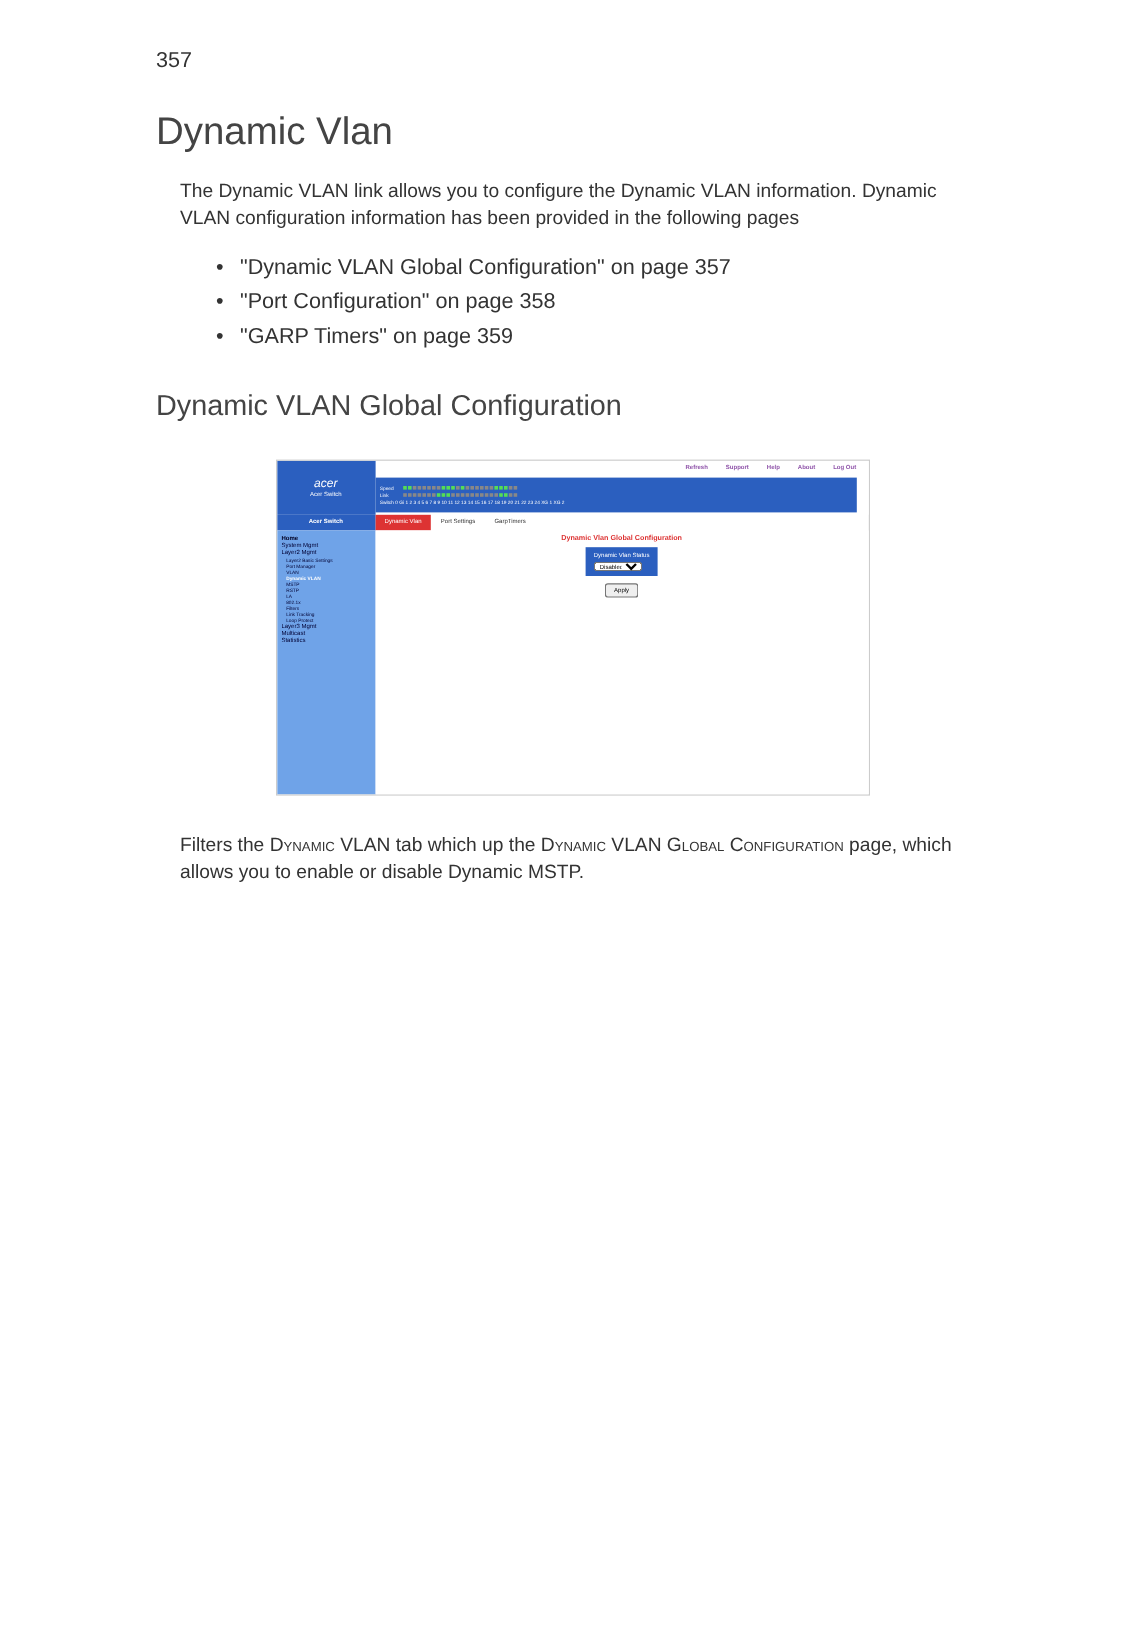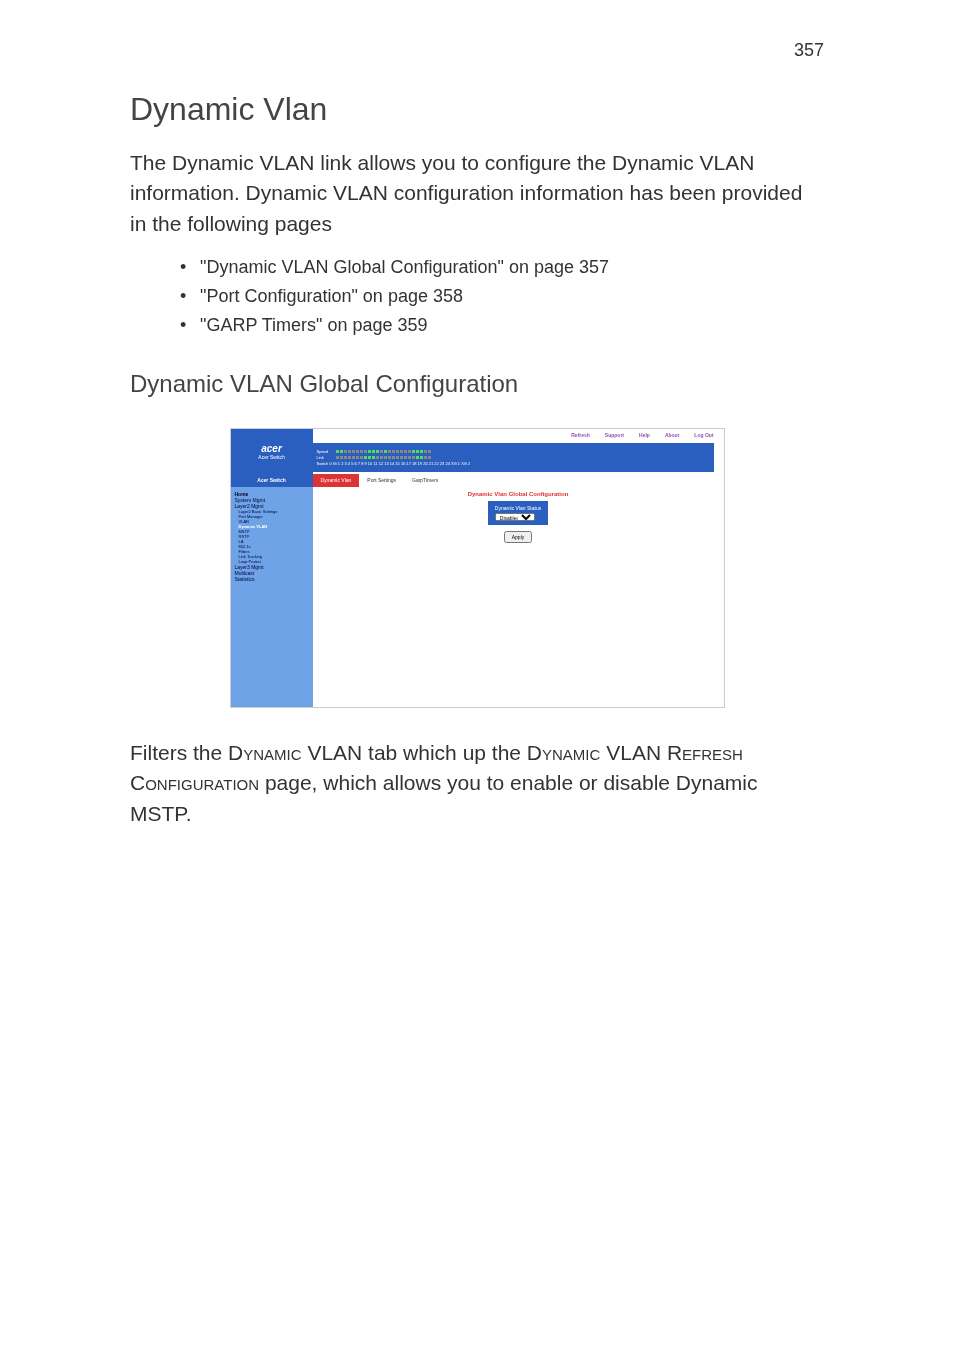--- a/index.html
+++ b/index.html
@@ -14,40 +14,40 @@
       margin: 0 auto;
       padding: 40px 0;
     }
     .content {
       padding: 0 130px;
     }
     .page-num {
       font-size: 18px;
       color: #333;
       margin-bottom: 30px;
-      text-align: right;
     }
     h1.heading1 {
       font-size: 32px;
       font-weight: normal;
       color: #444;
       margin-bottom: 20px;
     }
     h2.heading2 {
       font-size: 24px;
       font-weight: normal;
       color: #444;
       margin-top: 30px;
       margin-bottom: 20px;
     }
     p.body-text {
-      font-size: 21px;
+      font-size: 16px;
       color: #333;
       line-height: 1.45;
       margin-bottom: 14px;
+      margin-left: 20px;
     }
     ul.bullets {
       list-style: none;
       padding-left: 50px;
       margin-bottom: 20px;
     }
     ul.bullets li {
       position: relative;
       font-size: 18px;
       color: #333;
@@ -83,21 +83,21 @@
       width: 82px;
       background: #2b5fbf;
       color: #fff;
       display: flex;
       flex-direction: column;
       justify-content: center;
       align-items: center;
     }
     .ss-logo-col .brand {
       font-style: italic;
-      font-weight: bold;
+      font-weight: normal;
       font-size: 10px;
     }
     .ss-logo-col .sub {
       font-size: 5px;
     }
     .ss-top-right {
       flex: 1;
       display: flex;
       flex-direction: column;
     }
@@ -370,16 +370,16 @@
           </tbody>
             </table>
           <button class="ss-apply">Apply</button>
         </div>
       </div>
 
     </div>
   </div>
 
   <p class="body-text">
-    <span>Filters the </span><span class="smallcaps">Dynamic</span><span> VLAN tab which up the </span><span class="smallcaps">Dynamic</span><span> VLAN </span><span class="smallcaps">Refresh Configuration</span><span> page, which allows you to enable or disable Dynamic MSTP.</span>
+    <span>Filters the </span><span class="smallcaps">Dynamic</span><span> VLAN tab which up the </span><span class="smallcaps">Dynamic</span><span> VLAN </span><span class="smallcaps">Global Configuration</span><span> page, which allows you to enable or disable Dynamic MSTP.</span>
   </p>
 
 </div>
 
 </body></html>

